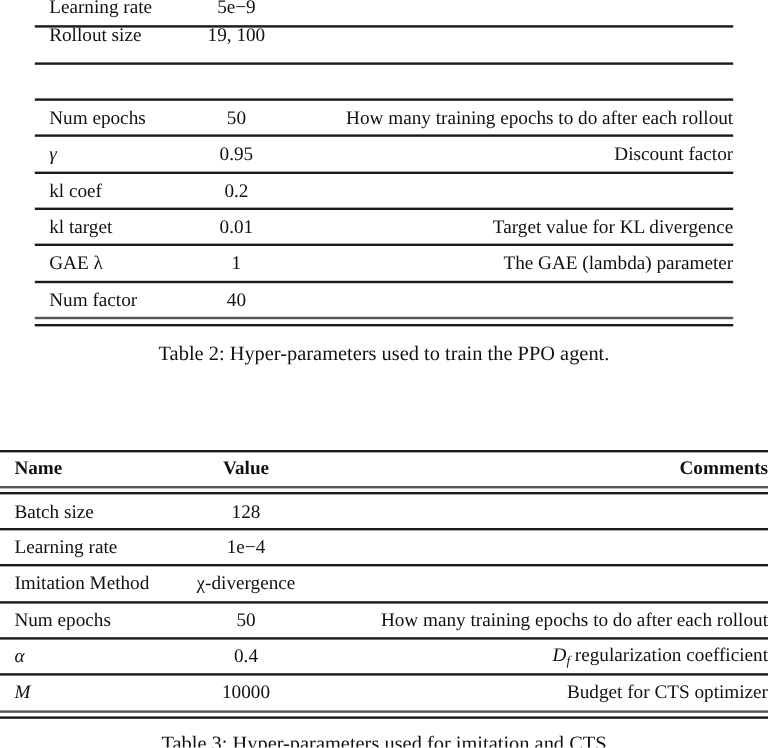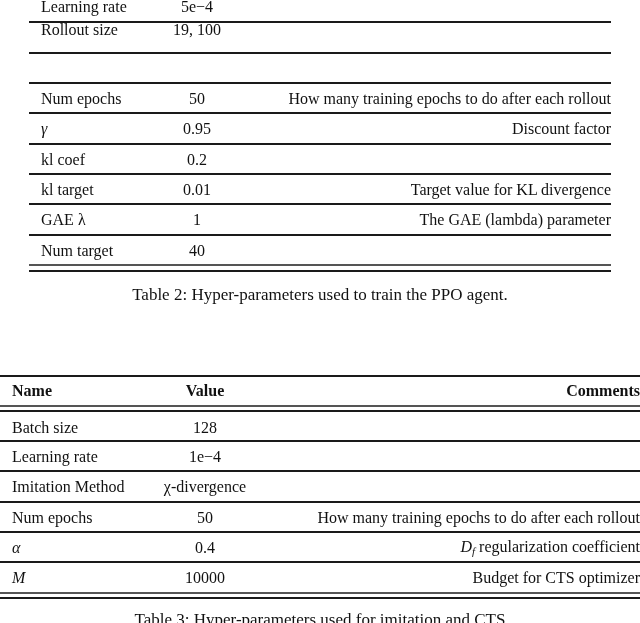--- a/index.html
+++ b/index.html
@@ -27,21 +27,21 @@
   }
   sub { font-size: 11px; font-style: italic; vertical-align: -3px; }
 </style>
 </head>
 <body>
 
 <div class="tbl" style="left:29px; top:0; width:582px; height:275px;">
 
   <div class="row" style="top:-6px; height:26px;">
     <span class="c-name" style="left:12px;">Learning rate</span>
-    <span class="c-val" style="left:120px; width:96px;">5e−4</span>
+    <span class="c-val" style="left:120px; width:96px;">5e−9</span>
     <span class="c-com" style="left:216px; width:366px;"></span>
   </div>
   <div class="line" style="top:21px;"></div>
 
   <div class="row" style="top:23px; height:14px;">
     <span class="c-name" style="left:12px;">Rollout size</span>
     <span class="c-val" style="left:120px; width:96px;">19, 100</span>
     <span class="c-com" style="left:216px; width:366px;"></span>
   </div>
   <div class="line" style="top:52px;"></div>
@@ -76,21 +76,21 @@
   <div class="line" style="top:203px;"></div>
 
   <div class="row" style="top:205px; height:29px;">
     <span class="c-name" style="left:12px;">GAE λ</span>
     <span class="c-val" style="left:120px; width:96px;">1</span>
     <span class="c-com" style="left:216px; width:366px;">The GAE (lambda) parameter</span>
   </div>
   <div class="line" style="top:234px;"></div>
 
   <div class="row" style="top:236px; height:29px;">
-    <span class="c-name" style="left:12px;">Num target</span>
+    <span class="c-name" style="left:12px;">Num factor</span>
     <span class="c-val" style="left:120px; width:96px;">40</span>
     <span class="c-com" style="left:216px; width:366px;"></span>
   </div>
   <div class="line thin" style="top:264px;"></div>
   <div class="line" style="top:270px;"></div>
 </div>
 
 <div class="caption" style="top:285px;">Table 2: Hyper-parameters used to train the PPO agent.</div>
 
 <div class="tbl" style="left:0; top:374px; width:640px; height:230px;">

